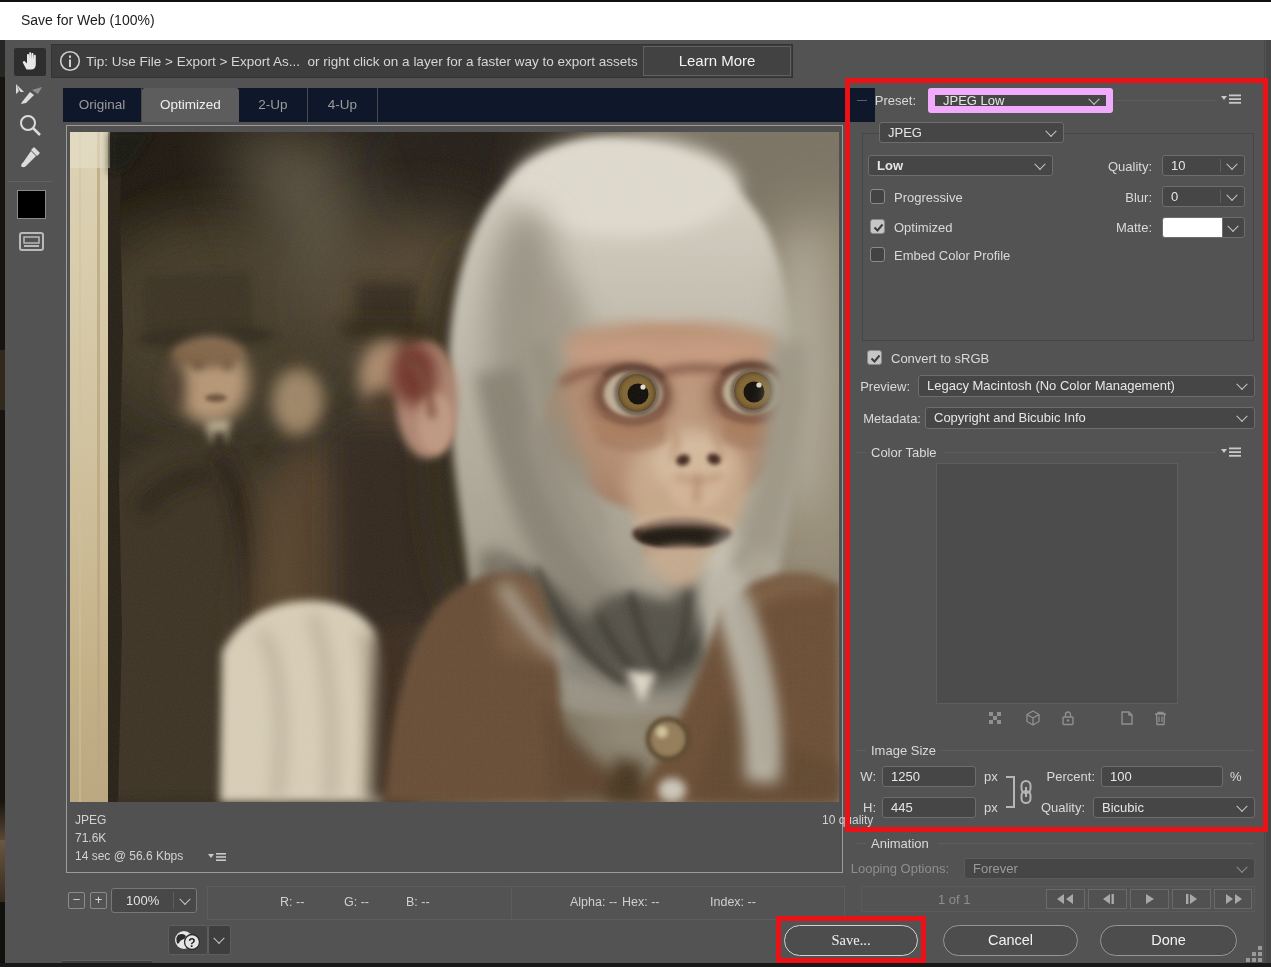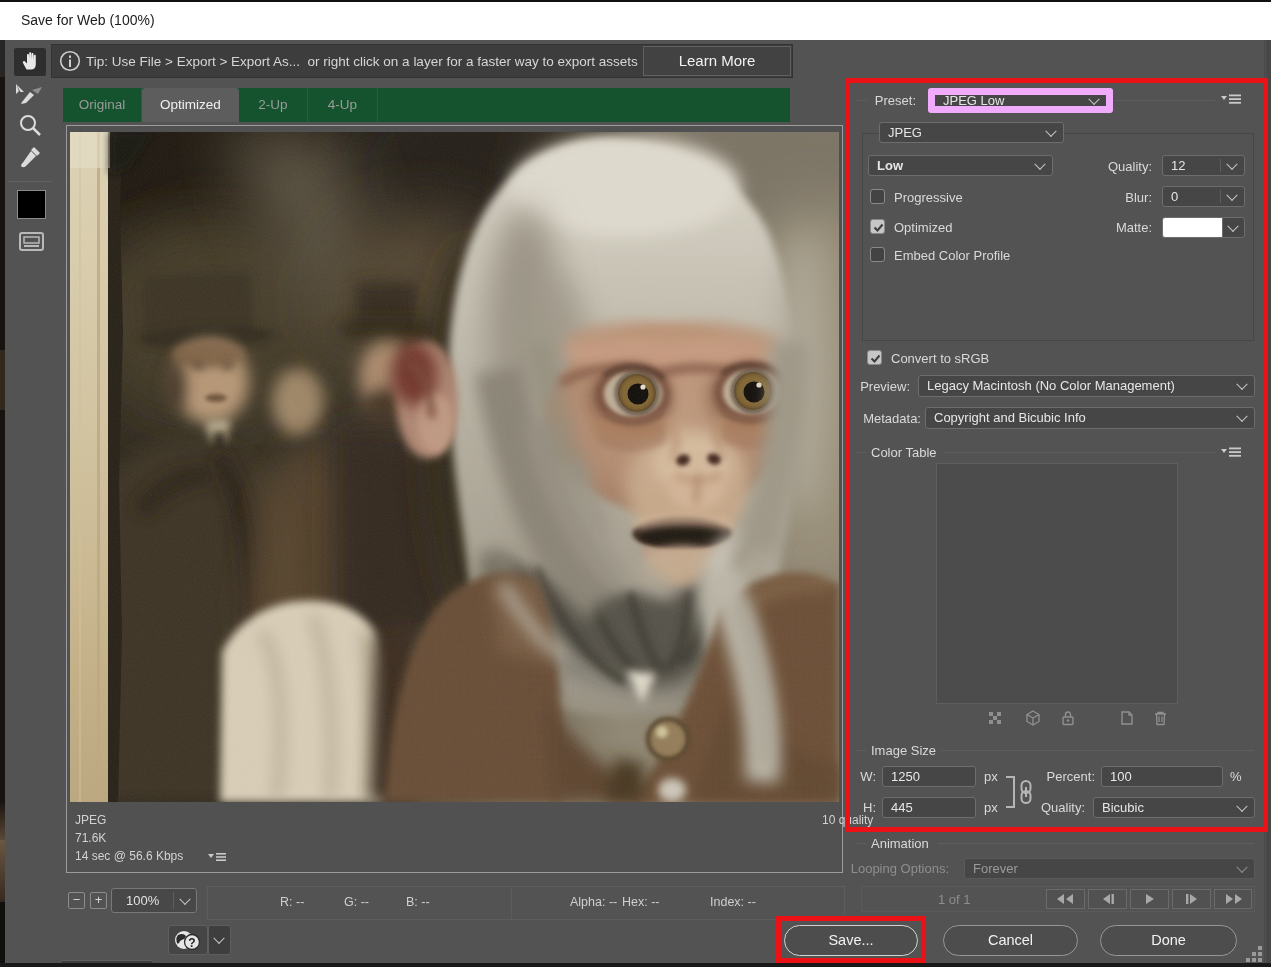--- a/index.html
+++ b/index.html
@@ -10,21 +10,21 @@
   #titlebar{left:0;top:2px;width:1271px;height:38px;background:#ffffff;}
   #titlebar span{position:absolute;left:21px;top:10px;font-size:14px;color:#1c1c1c;}
   #leftstrip{left:0;top:40px;width:5px;height:927px;background:#17130f;}
   .lsp{position:absolute;left:0;width:5px;}
   
   #tipbar{left:51px;top:44px;width:742px;height:34px;background:#3d3d3d;border:1px solid #333333;box-sizing:border-box;}
   #tiptext{left:86px;top:54px;font-size:13.5px;color:#d6d6d6;}
   #learnmore{left:643px;top:46px;width:148px;height:30px;background:#424242;border:1px solid #616161;box-sizing:border-box;
              color:#f2f2f2;font-size:15px;text-align:center;line-height:28px;}
   
-  #tabbar{left:63px;top:88px;width:727px;height:34px;background:#14532d;}
+  #tabbar{left:63px;top:88px;width:812px;height:34px;background:#0f172a;}
   .tab{position:absolute;top:0;height:34px;font-size:13.5px;color:#9b9b9b;text-align:center;line-height:34px;border-right:1px solid #4a4a4a;box-sizing:border-box;}
   .tab.active{background:#5d5d5d;color:#f0f0f0;border-radius:3px 3px 0 0;border-right:none;}
   
   #frame{left:66px;top:125px;width:777px;height:748px;border:1px solid #9c9c9c;background:#515151;box-sizing:border-box;}
   #photo{left:70px;top:132px;width:769px;height:670px;background:#3a332a;}
   .st{position:absolute;font-size:12px;color:#d2d2d2;}
   
   .sqbtn{position:absolute;width:17px;height:17px;border:1px solid #8c8c8c;border-radius:2px;box-sizing:border-box;
          color:#d8d8d8;text-align:center;line-height:14px;font-size:13px;}
   #zoomdd{left:111px;top:888px;width:86px;height:25px;border:1px solid #787878;border-radius:3px;box-sizing:border-box;background:#484848;}
@@ -347,21 +347,21 @@
 <div class="btn" style="left:208px;top:925px;width:23px;height:30px;">
     <div class="ch" style="right:7px;"></div>
   </div>
 <svg class="abs" style="left:173px;top:929px;" width="32" height="22" viewBox="0 0 32 22">
   <circle cx="11" cy="11" r="9" fill="#e6e6e6"></circle>
   <path d="M5 6 Q9 4 12 6 Q14 8 11 10 Q7 11 6 14 Q4 16 3.5 12 Q3 8 5 6Z" fill="#2c2c2c"></path>
   <path d="M13 12 Q16 11 17 14 Q16 17 13 17 Q11 15 13 12Z" fill="#2c2c2c"></path>
   <circle cx="19" cy="13" r="7.5" fill="#e6e6e6" stroke="#2c2c2c" stroke-width="1.3"></circle>
   <text x="19" y="17.5" font-size="12" font-weight="bold" text-anchor="middle" fill="#1d1d1d" font-family="Liberation Sans">?</text>
 </svg>
-<div class="pill" style="left:784px;top:925px;width:134px;border-color:#d2d2d2;">Save...</div>
+<div class="pill" style="left:784px;top:925px;width:134px;border-color:#d2d2d2;font-family:Liberation Serif, serif;">Save...</div>
 <div class="pill" style="left:943px;top:925px;width:135px;">Cancel</div>
 <div class="pill" style="left:1100px;top:925px;width:137px;">Done</div>
 <svg class="abs" style="left:1246px;top:946px;" width="20" height="18" viewBox="0 0 20 18">
   <g fill="#9a9a9a">
     <rect x="12" y="0" width="4" height="4"></rect>
       <rect x="6" y="6" width="4" height="4"></rect>
     <rect x="12" y="6" width="4" height="4"></rect>
       <rect x="0" y="12" width="4" height="4"></rect>
     <rect x="6" y="12" width="4" height="4"></rect>
       <rect x="12" y="12" width="4" height="4"></rect>
@@ -386,21 +386,21 @@
 <div class="dd" style="left:879px;top:122px;width:185px;height:21px;">
   <span class="tx">JPEG</span>
     <div class="ch"></div>
 </div>
 <div class="dd" style="left:868px;top:155px;width:185px;height:21px;font-weight:bold;">
   <span class="tx">Low</span>
     <div class="ch"></div>
 </div>
 <span class="lbr" style="left:1082px;top:159px;width:70px;">Quality:</span>
 <div class="dd" style="left:1162px;top:155px;width:83px;height:21px;">
-  <span class="tx">12</span>
+  <span class="tx">10</span>
     <div class="chsep"></div>
     <div class="ch"></div>
 </div>
 <div class="cb" style="left:870px;top:189px;"></div>
 <span class="lb" style="left:894px;top:190px;">Progressive</span>
 <span class="lbr" style="left:1082px;top:190px;width:70px;">Blur:</span>
 <div class="dd" style="left:1162px;top:186px;width:83px;height:21px;">
   <span class="tx">0</span>
     <div class="chsep"></div>
     <div class="ch"></div>

